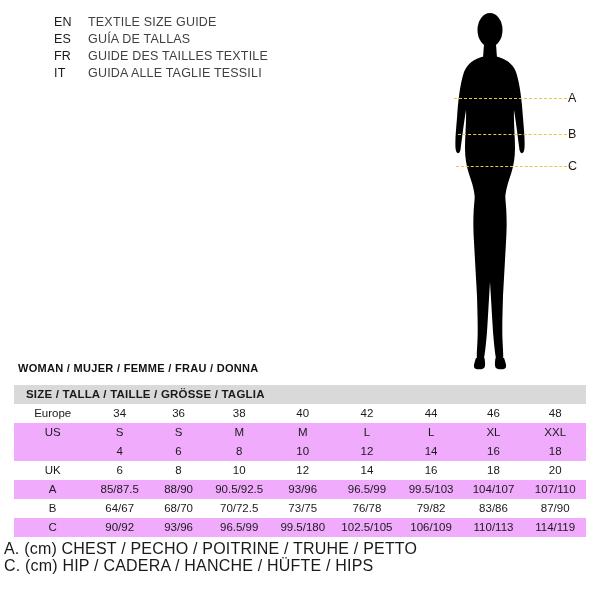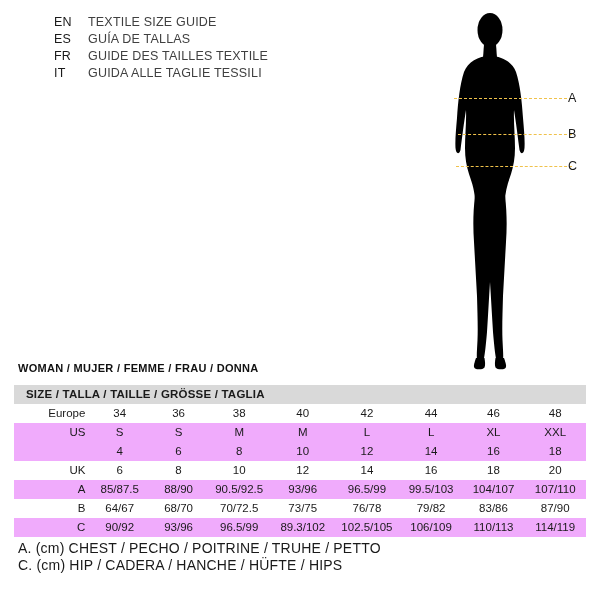--- a/index.html
+++ b/index.html
@@ -106,35 +106,35 @@
     letter-spacing: 0.2px;
     padding-left: 12px;
   }
   .size-table tbody tr.shade {
     background: #f0abfc;
   }
   .size-table tbody tr.plain {
     background: #ffffff;
   }
   .size-table td.label-cell {
-    text-align: right;
+    text-align: center;
     padding-left: 6px;
     width: 82px;
   }
   .size-table td.val {
     text-align: center;
     width: 61px;
   }
 
   
   .footnotes {
     position: absolute;
     top: 540px;
-    left: 18px;
-    font-size: 14px;
+    left: 4px;
+    font-size: 16px;
     line-height: 17px;
     letter-spacing: 0.2px;
   }
   .footnotes div {
     white-space: nowrap;
   }
 </style>
 </head>
 <body>
 
@@ -289,21 +289,21 @@
         <td class="val">76/78</td>
         <td class="val">79/82</td>
         <td class="val">83/86</td>
         <td class="val">87/90</td>
       </tr>
       <tr class="shade">
         <td class="label-cell">C</td>
         <td class="val">90/92</td>
         <td class="val">93/96</td>
         <td class="val">96.5/99</td>
-        <td class="val">89.3/102</td>
+        <td class="val">99.5/180</td>
         <td class="val">102.5/105</td>
         <td class="val">106/109</td>
         <td class="val">110/113</td>
         <td class="val">114/119</td>
       </tr>
     </tbody>
   </table>
 
   <div class="footnotes">
     <div>A. (cm) CHEST / PECHO / POITRINE / TRUHE / PETTO</div>

